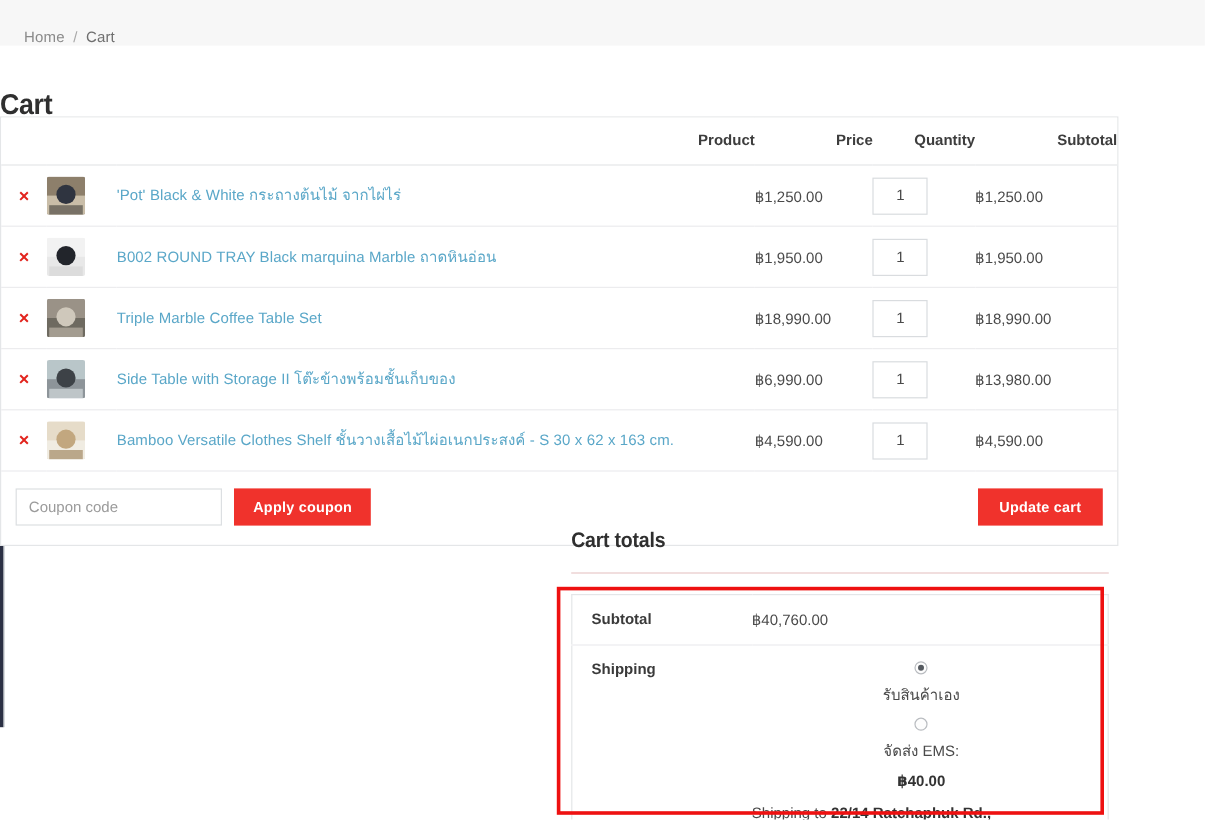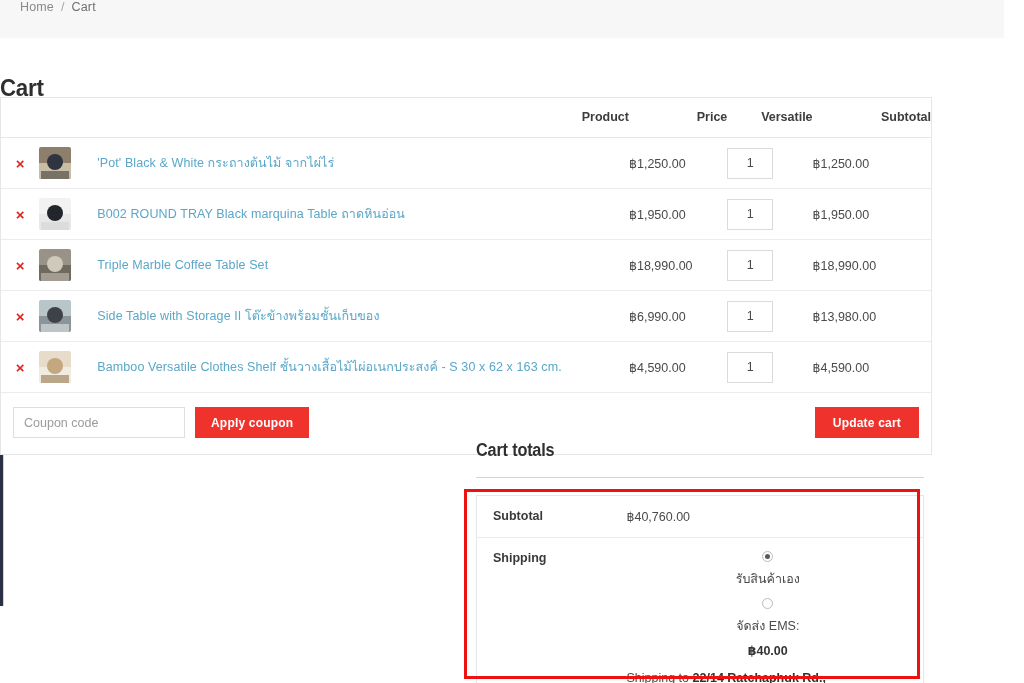--- a/index.html
+++ b/index.html
@@ -29,21 +29,21 @@
     width: 1px; height: 270px;
     background: #cfd4d8;
   }
 
   
   .breadcrumb-bar {
     position: absolute;
     left: 0; top: 0;
     width: 1004px; height: 38px;
     background: #f7f7f7;
-    display: flex; align-items: flex-start;
+    display: flex; align-items: flex-end;
   }
   .breadcrumb {
     padding-left: 20px;
     font-size: 12.5px;
     color: #8a8a8a;
     letter-spacing: .15px;
     display: flex; align-items: center; gap: 5px;
   }
   .breadcrumb .crumb { color: #8a8a8a; text-decoration: none; }
   .breadcrumb .sep { color: #a8a8a8; padding: 0 2px;}
@@ -280,21 +280,21 @@
   <h1 class="page-title">Cart</h1>
 
   <div class="cart-table-wrap">
     <table class="cart">
       <thead>
         <tr>
           <th class="col-remove"></th>
           <th class="col-thumb"></th>
           <th class="col-name">Product</th>
           <th class="col-price">Price</th>
-          <th class="col-qty">Versatile</th>
+          <th class="col-qty">Quantity</th>
           <th class="col-sub">Subtotal</th>
         </tr>
       </thead>
       <tbody id="cart-body">
           <tr>
             <td>
               <span class="remove-x">×</span>
             </td>
             <td>
               <span class="thumb">
@@ -318,21 +318,21 @@
             <td>
               <span class="thumb">
                 <svg width="32" height="32" viewBox="0 0 32 32" aria-hidden="true">
                   <rect width="32" height="32" fill="#f2f2f2"></rect>
                   <rect x="0" y="16" width="32" height="16" fill="#e8e8e8"></rect>
                   <circle cx="16" cy="15" r="8" fill="#22252b"></circle>
                   <rect x="2" y="24" width="28" height="8" fill="#d8d8d8" opacity=".75"></rect>
                 </svg>
               </span>
             </td>
-            <td><a class="prod-link" href="#">B002 ROUND TRAY Black marquina Table ถาดหินอ่อน</a></td>
+            <td><a class="prod-link" href="#">B002 ROUND TRAY Black marquina Marble ถาดหินอ่อน</a></td>
             <td class="price-cell">฿1,950.00</td>
             <td><input class="qty-box" type="text" value="1" style=""></td>
             <td class="sub-cell">฿1,950.00</td>
           </tr>
           <tr>
             <td>
               <span class="remove-x">×</span>
             </td>
             <td>
               <span class="thumb">

